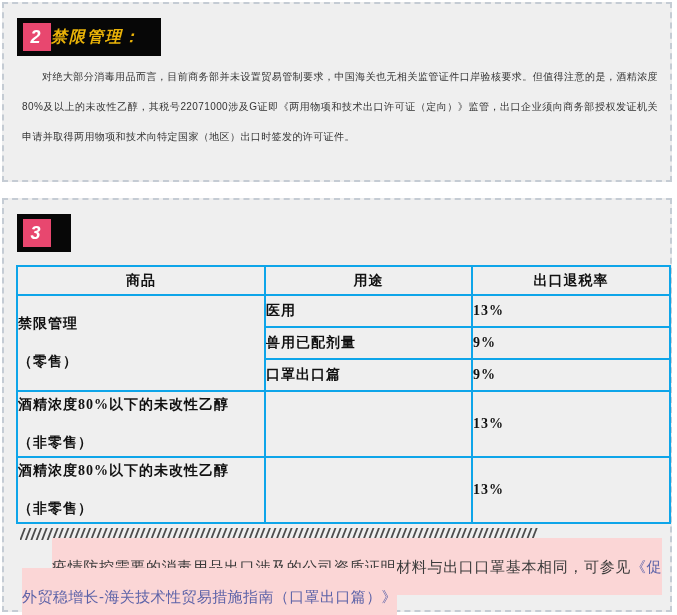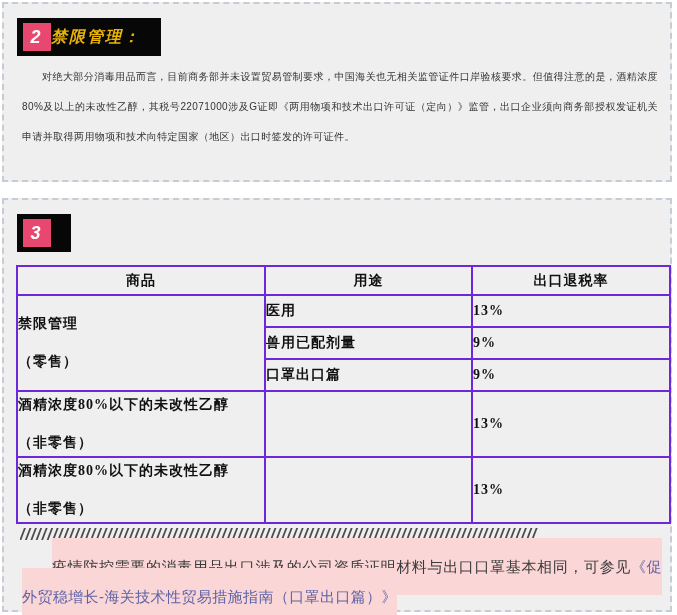--- a/index.html
+++ b/index.html
@@ -39,21 +39,21 @@
     text-indent:2em; text-align:justify; letter-spacing:0.4px;
   }
 
   table.rebate {
     position:absolute; left:12px; top:65px; width:653px;
     border-collapse:collapse; table-layout:fixed;
     font-family:"Liberation Serif","DejaVu Serif",serif;
     font-weight:bold; color:#111111;
   }
   table.rebate th, table.rebate td {
-    border:2px solid #6d28d9; vertical-align:middle;
+    border:2px solid #0ea5e9; vertical-align:middle;
     font-size:14px; letter-spacing:1px; padding:0;
   }
   col.c1 { width:248px; } col.c2 { width:207px; } col.c3 { width:198px; }
   tr.hdr    { height:29px; }
   tr.use-row{ height:32px; }
   tr.tall   { height:60px; }
   td.product div { line-height:26px; }
   td.product div + div { margin-top:12px; }
 
   .hatch {

